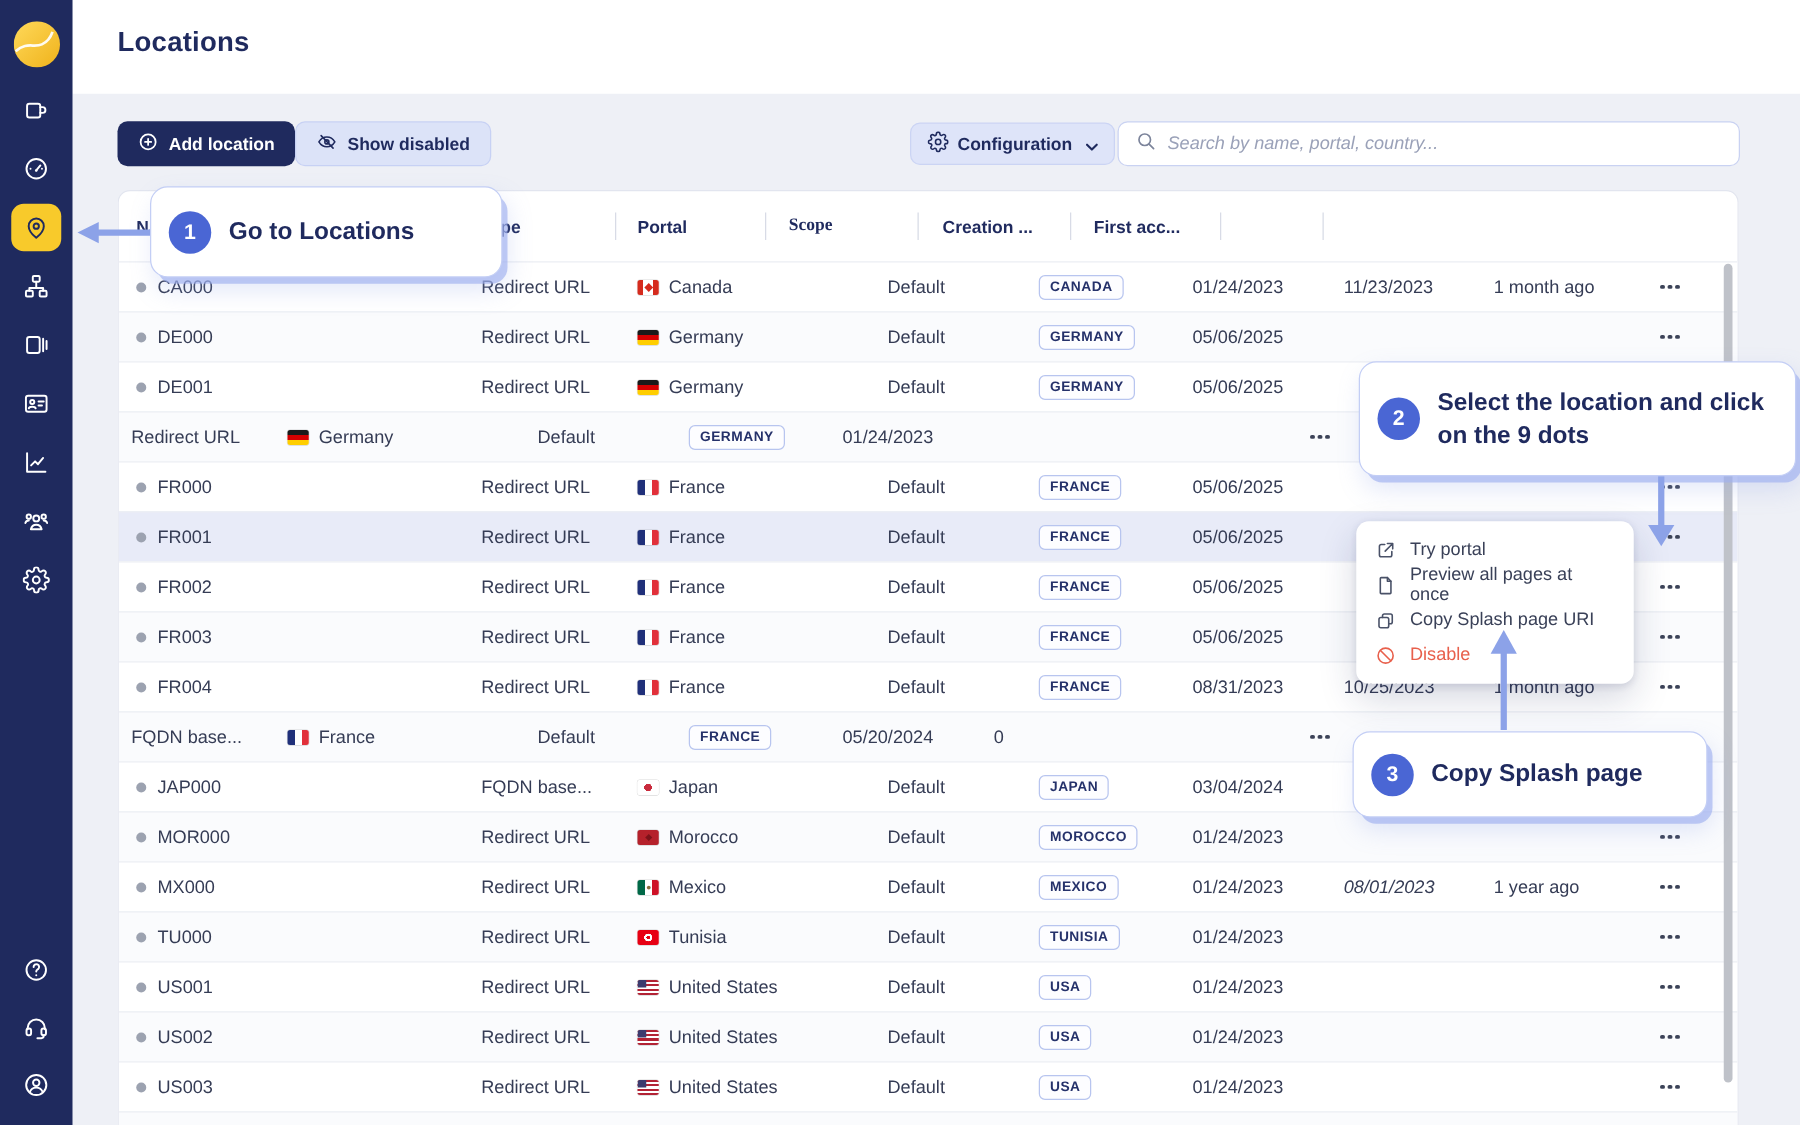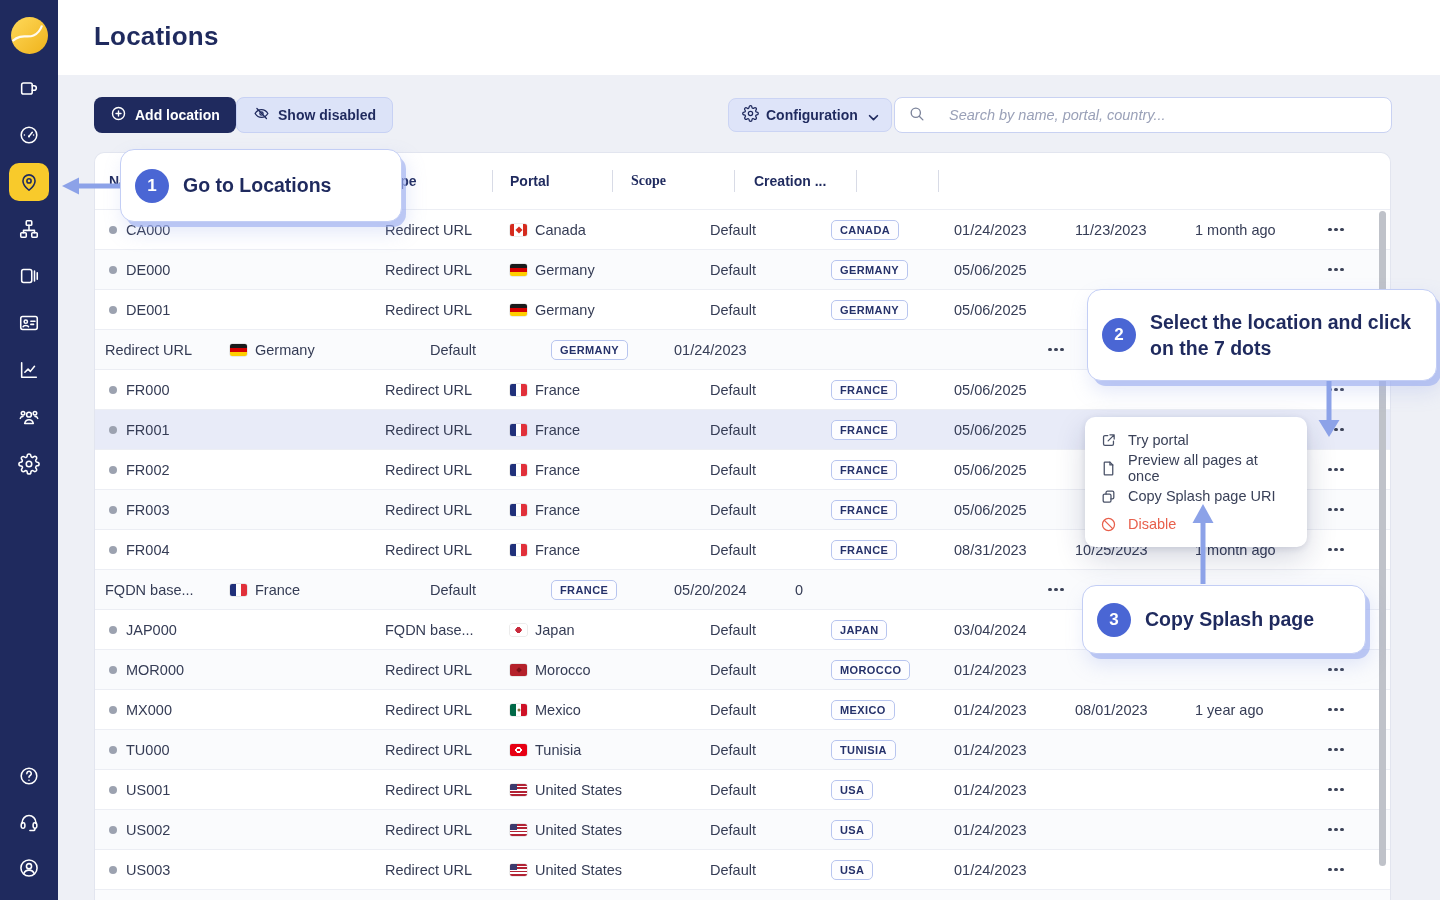--- a/index.html
+++ b/index.html
@@ -12,35 +12,35 @@
   .logo { margin-top:17px; width:37px; height:37px; flex:none; cursor:pointer; }
   .nav { margin-top:15px; display:flex; flex-direction:column; gap:9px; align-items:center; }
   .nav.bottom { margin-top:auto; margin-bottom:13px; gap:8px; }
   .nav-item { width:40px; height:38px; border-radius:10px; display:flex; align-items:center;
               justify-content:center; color:#fff; cursor:pointer; }
   .nav-item svg { width:22px; height:22px; }
   .nav-item.active { background:#F8CA2B; color:#1F2A5E; }
 
   
   .topbar { position:absolute; left:58px; top:0; right:0; height:75px; background:#fff; }
-  .page-title { position:absolute; left:36px; top:21px; font-size:26px; font-weight:700;
+  .page-title { position:absolute; left:36px; top:21px; font-size:22px; font-weight:700;
                 color:#1F2A5E; letter-spacing:.2px; }
 
   
   .btn { position:absolute; height:36px; border-radius:8px; display:flex; align-items:center;
          gap:8px; padding:0 16px; font-size:14px; font-weight:700; cursor:pointer; border:none; }
   .btn svg { width:17px; height:17px; }
   .btn-add { left:94px; top:97px; background:#1F2A5E; color:#fff; }
   .btn-show { left:236px; top:97px; background:#DCE3F8; color:#1F2A5E; border:1px solid #C7D1F4; }
   .btn-config { left:728px; top:98px; height:34px; background:#DEE4F9; color:#1F2A5E;
                 border:1px solid #CBD4F4; padding:0 13px; gap:7px; }
   .btn-config .chev { width:13px; height:13px; }
   .search { position:absolute; left:894px; top:97px; width:498px; height:36px; background:#fff;
             border:1px solid #C9D2F2; border-radius:8px; display:flex; align-items:center;
-            gap:24px; padding:0 13px; }
+            gap:9px; padding:0 13px; }
   .search svg { width:17px; height:17px; color:#7C849B; flex:none; }
   .search input { border:none; outline:none; flex:1; font-size:14.5px; font-style:italic;
                   color:#333a56; font-family:"Liberation Sans",sans-serif; background:transparent; }
   .search input::placeholder { color:#9AA1B8; font-style:italic; }
 
   
   .table-card { position:absolute; left:94px; top:152px; width:1297px; height:748px; background:#fff;
                 border:1px solid #E2E5EF; border-bottom:none; border-radius:10px 10px 0 0;
                 overflow:hidden; z-index:1; }
   .thead { display:flex; height:56px; align-items:center; }
@@ -258,20 +258,23 @@
       </div>
       <div class="th" style="width: 120px; padding-left: 17px;">
         <span>Portal</span>
       </div>
       <div class="th" style="width: 122px; padding-left: 18px; font-family: Liberation Serif, serif;">
         <span>Scope</span>
       </div>
       <div class="th" style="width: 122px; padding-left: 19px;">
         <span>Creation ...</span>
       </div>
+      <div class="th" style="width: 120px; padding-left: 18px;">
+        <span>First acc...</span>
+      </div>
       <div class="th" style="width: 82px; padding-left: 0px;">
         <span></span>
       </div>
     </div>
   <div id="tbody">
       <div class="tr">
         <div class="td" style="width: 280px; padding-left: 14px;">
           <span class="dot"></span>
           <span>CA000</span>
         </div>
@@ -696,21 +699,21 @@
         </div>
         <div class="td" style="width: 120px; padding-left: 17px;">
           <span>Default</span>
         </div>
         <div class="td" style="width: 122px; padding-left: 18px;">
           <span class="badge">MEXICO</span>
         </div>
         <div class="td" style="width: 122px; padding-left: 19px;">
           <span>01/24/2023</span>
         </div>
-        <div class="td" style="width: 120px; padding-left: 18px;">
+        <div class="td" style="width: 120px; padding-left: 18px; font-style: italic;">
           <span>08/01/2023</span>
         </div>
         <div class="td" style="width: 118px; padding-left: 18px;">
           <span>1 year ago</span>
         </div>
         <div class="td" style="width: 82px; padding-left: 0px;">
           <div class="dots">
             <i></i>
             <i></i>
             <i></i>
@@ -926,21 +929,21 @@
       <span>Disable</span>
     </div>
   </div>
 
 <div class="callout" id="callout-1">
   <div class="callout-num">1</div>
   <div class="callout-text">Go to Locations</div>
 </div>
 <div class="callout" id="callout-2">
   <div class="callout-num">2</div>
-  <div class="callout-text">Select the location and click on the 7 dots</div>
+  <div class="callout-text">Select the location and click on the 9 dots</div>
 </div>
 <div class="callout" id="callout-3">
   <div class="callout-num">3</div>
   <div class="callout-text">Copy Splash page</div>
 </div>
 
 <svg class="arrow" id="arrow-1" width="60" height="20">
   <path d="M60 10H14" stroke="#8CA2E8" stroke-width="5"></path>
     <path d="M2 10l17-8.5v17z" fill="#8CA2E8"></path>
 </svg>

